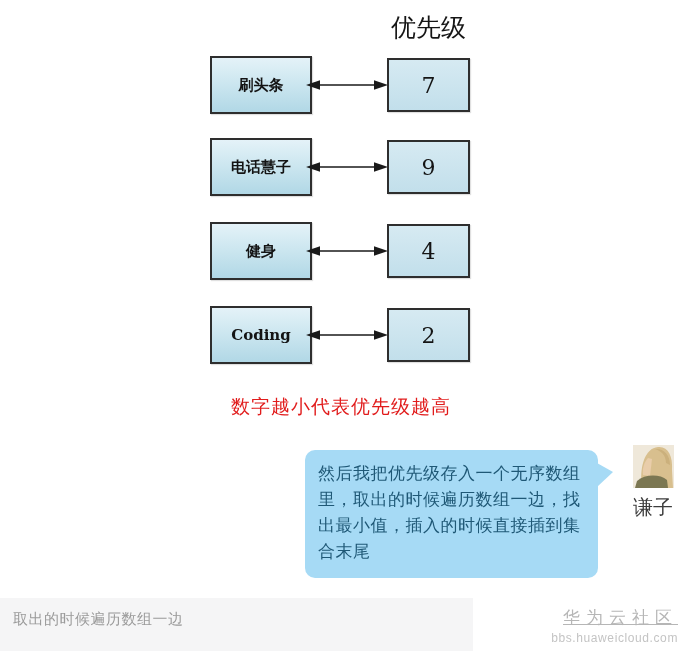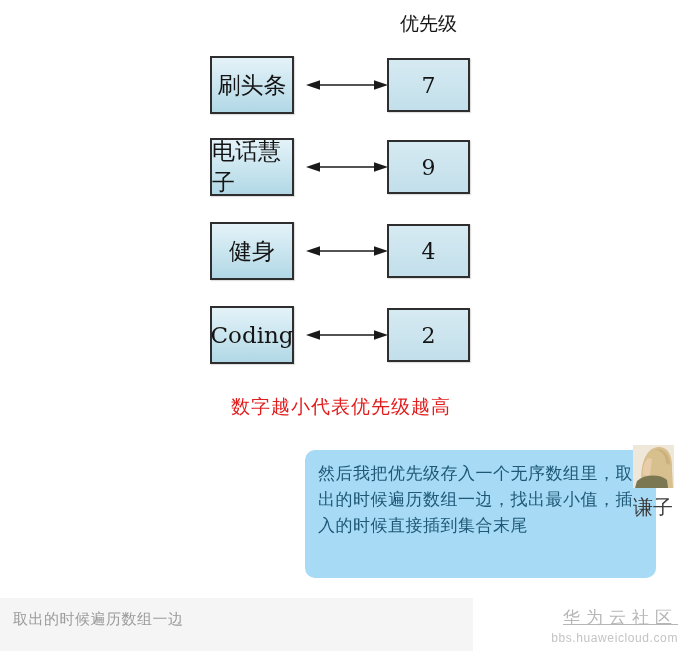--- a/index.html
+++ b/index.html
@@ -5,30 +5,30 @@
   * { margin:0; padding:0; box-sizing:border-box; }
   html,body { background:#ffffff; }
   .canvas {
     position:relative; width:687px; height:651px; background:#ffffff;
     font-family:"Liberation Sans","DejaVu Sans",sans-serif; overflow:hidden;
   }
 
   
   .diagram-title {
     position:absolute; left:377px; top:11px; width:103px;
-    text-align:center; font-size:19px; color:#161616;
+    text-align:center; font-size:25px; color:#161616;
     font-family:"DejaVu Serif","Liberation Serif",serif;
   }
   .task-box {
-    position:absolute; left:210px; width:84px; height:58px;
+    position:absolute; left:210px; width:102px; height:58px;
     border:2px solid #2e2e2e;
     background:linear-gradient(180deg,#e4f2f8 0%,#cde7f0 45%,#b1d8e6 100%);
     display:flex; align-items:center; justify-content:center;
     font-family:"DejaVu Serif","Liberation Serif",serif;
-    font-size:23px; color:#141414; box-shadow:1px 1px 1px rgba(0,0,0,0.12);
+    font-size:15px; color:#141414; box-shadow:1px 1px 1px rgba(0,0,0,0.12);font-weight:bold;
   }
   .prio-box {
     position:absolute; left:387px; width:83px; height:54px;
     border:2px solid #2e2e2e;
     background:linear-gradient(180deg,#d6eaf2 0%,#c2dfeb 100%);
     display:flex; align-items:center; justify-content:center;
     font-family:"DejaVu Serif","Liberation Serif",serif;
     font-size:22px; color:#141414; box-shadow:1px 1px 1px rgba(0,0,0,0.12);
   }
   .arrow-svg { position:absolute; left:306px; width:82px; height:16px; }
@@ -36,21 +36,21 @@
   .p1{top:58px}.p2{top:140px}.p3{top:224px}.p4{top:308px}
   .a1{top:77px}.a2{top:159px}.a3{top:243px}.a4{top:327px}
 
   .diagram-caption {
     position:absolute; left:205px; top:394px; width:272px; text-align:center;
     font-size:19px; font-weight:normal; color:#e11c1c; letter-spacing:1px;
   }
 
   
   .chat-bubble {
-    position:absolute; left:305px; top:450px; width:351px; height:128px;
+    position:absolute; left:305px; top:450px; width:293px; height:128px;
     background:#a6daf5; border-radius:10px; padding:11px 13px;
     font-size:17px; line-height:26px; color:#1f5876; letter-spacing:0.5px;
   }
   .bubble-tail {
     position:absolute; right:-15px; top:13px; width:0; height:0;
     border-top:9px solid transparent; border-bottom:15px solid transparent;
     border-left:16px solid #a6daf5;
   }
   .avatar {
     position:absolute; left:633px; top:445px; width:41px; height:43px;

